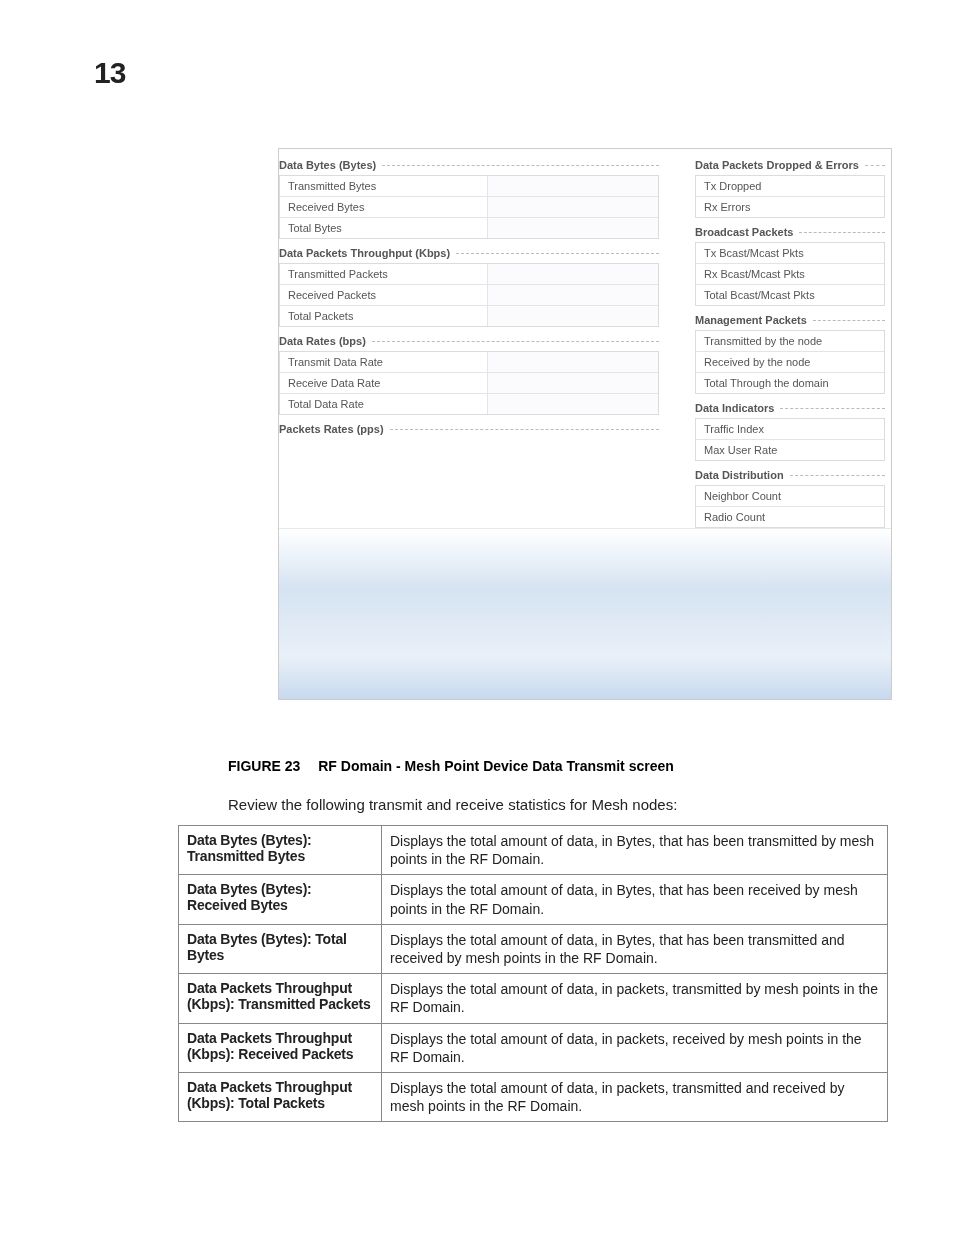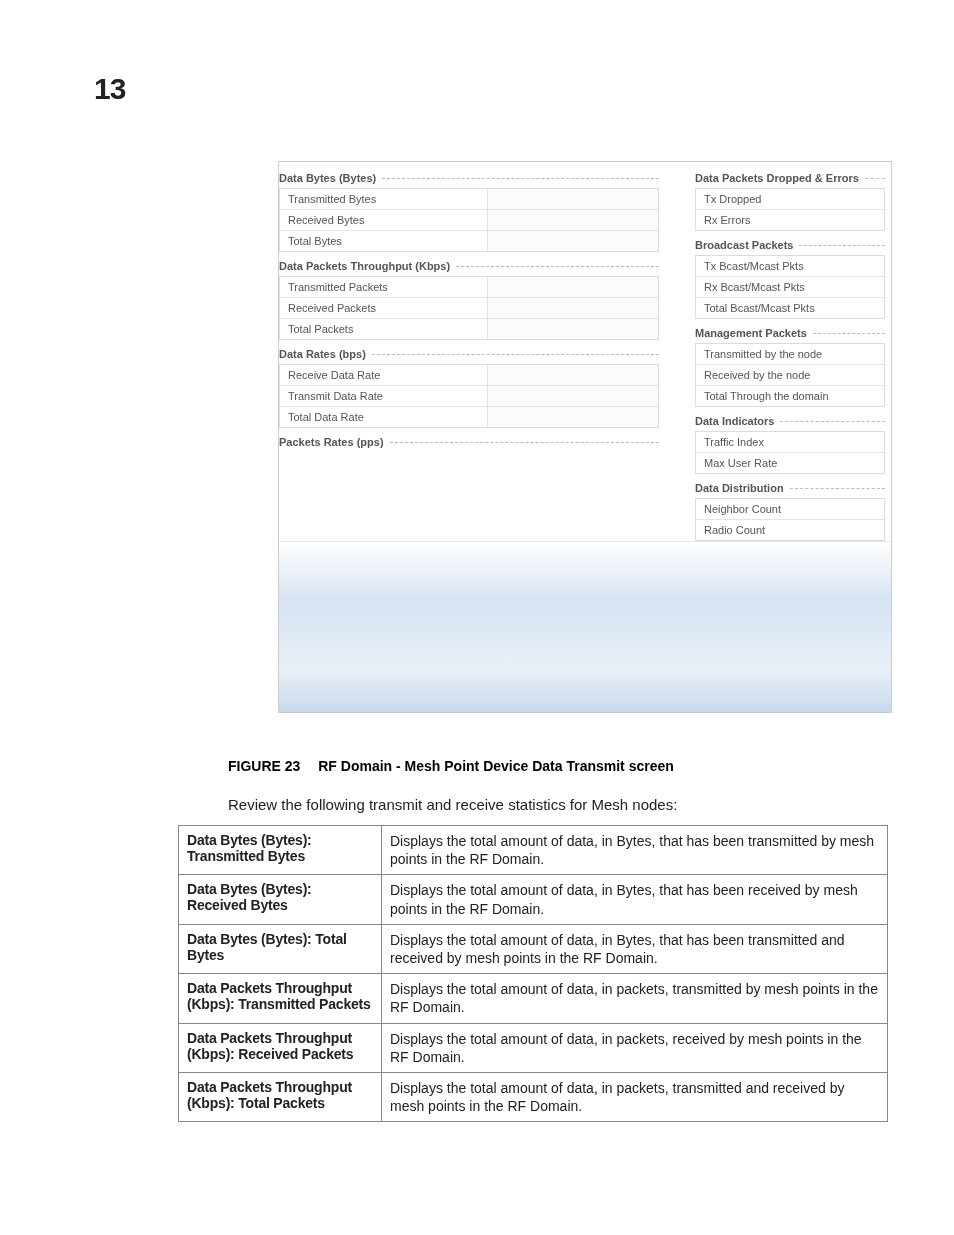--- a/index.html
+++ b/index.html
@@ -16,30 +16,28 @@
     height: 1235px;
   }
   .page-number {
     position: absolute;
     top: 56px;
     left: 94px;
     font-size: 30px;
     font-weight: bold;
     font-family: "Arial Narrow", Arial, sans-serif;
     letter-spacing: -1px;
-    margin-top: 16px;
   }
   .screenshot {
     position: absolute;
     top: 148px;
     left: 278px;
     width: 612px;
     border: 1px solid #ccc;
     background: #fff;
-    margin-top: 13px;
   }
   .shot-inner {
     display: flex;
     gap: 20px;
     padding: 2px 0 0 0;
   }
   .col-left { flex: 0 0 380px; }
   .col-right { flex: 1 1 auto; padding-right: 6px; padding-left: 16px; }
   .section-hdr {
     font-size: 11px;
@@ -177,25 +175,25 @@
               <div class="c1">Total Packets</div>
               <div class="c2"></div>
             </div>
           </div>
           <div class="section-hdr">
             <span>Data Rates (bps)</span>
             <span class="dash"></span>
           </div>
           <div class="grid">
             <div class="grid-row">
+              <div class="c1">Transmit Data Rate</div>
+              <div class="c2"></div>
+            </div>
+            <div class="grid-row">
               <div class="c1">Receive Data Rate</div>
-              <div class="c2"></div>
-            </div>
-            <div class="grid-row">
-              <div class="c1">Transmit Data Rate</div>
               <div class="c2"></div>
             </div>
             <div class="grid-row">
               <div class="c1">Total Data Rate</div>
               <div class="c2"></div>
             </div>
           </div>
           <div class="section-hdr">
             <span>Packets Rates (pps)</span>
             <span class="dash"></span>

